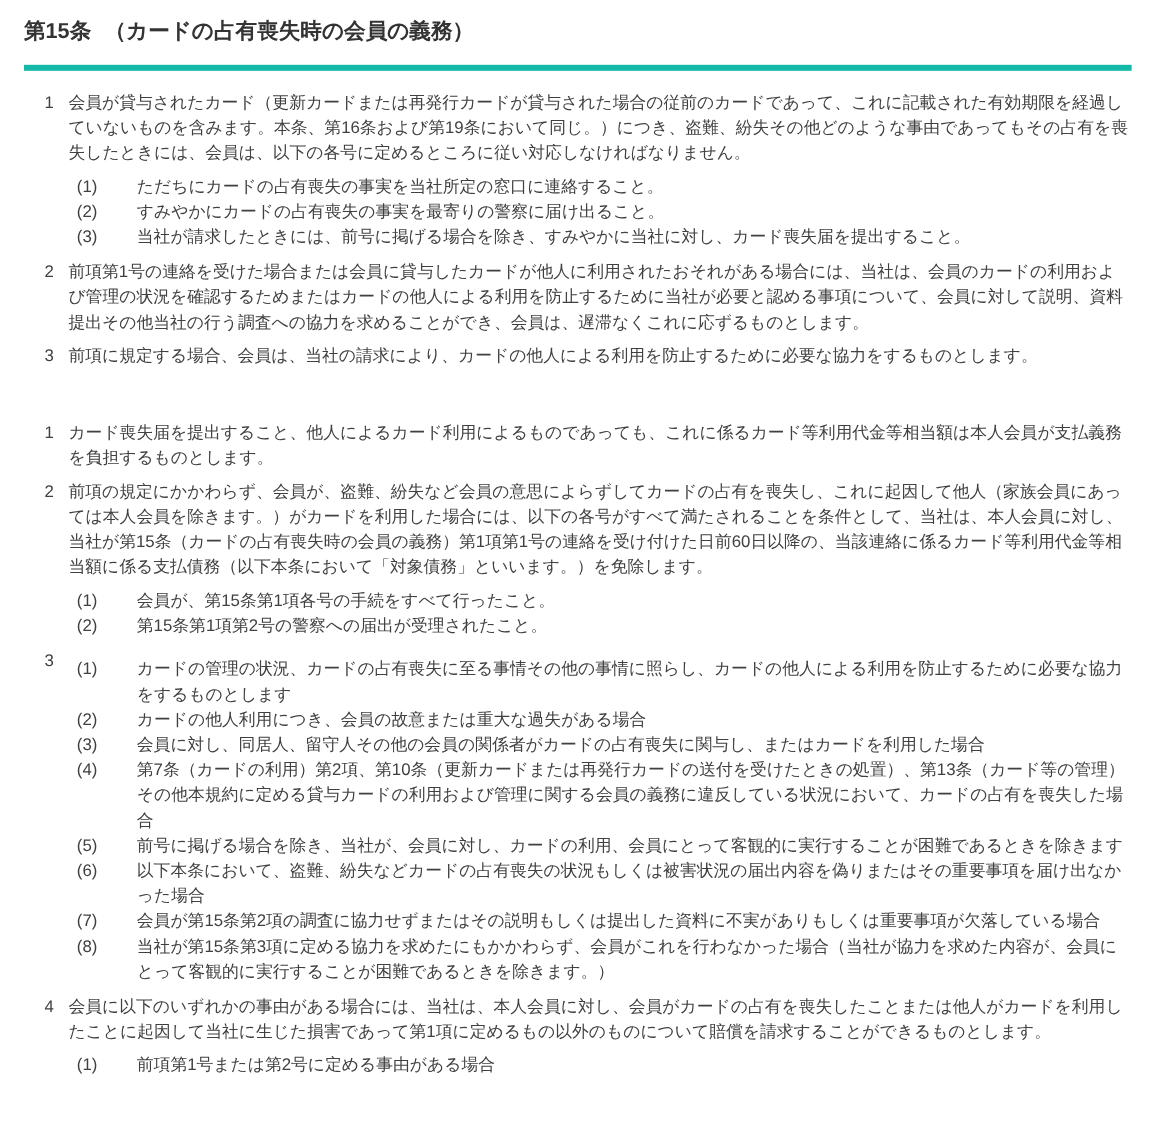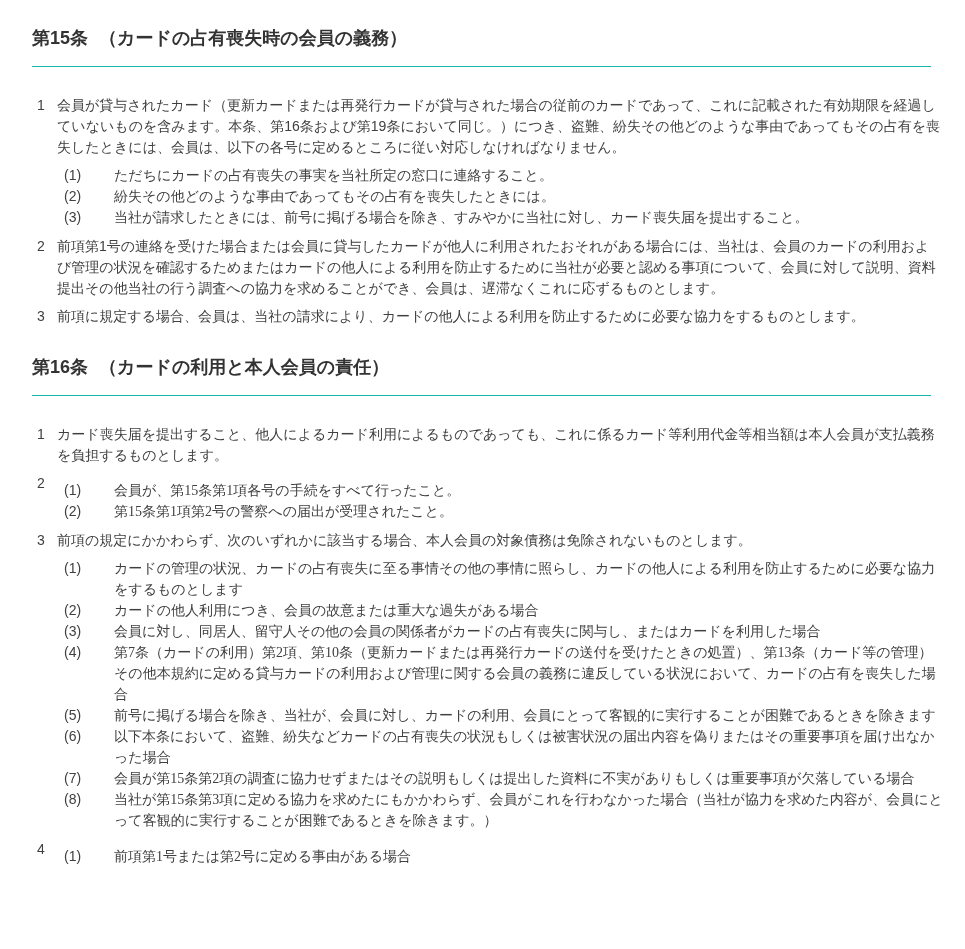--- a/index.html
+++ b/index.html
@@ -10,27 +10,27 @@
   }
   .doc {
     width: 965px;
     box-sizing: border-box;
     padding: 13px 22px 8px 20px;
     color: #404040;
   }
   .article-section { margin-top: 14px; }
   .article-section:first-child { margin-top: 0; }
   .article-heading {
-    margin: 12px;
+    margin: 0;
     font-size: 18px;
     line-height: 22px;
     font-weight: bold;
     color: #333333;
     padding: 2px 0 17px 0;
-    border-bottom: 1px solid #14b8a6;
+    border-bottom: 5px solid #14b8a6;
   }
   .article-number { margin-right: 11px; }
   .paragraph-list { padding: 16px 0 6px 17px; }
   .paragraph {
     display: flex;
     font-size: 14px;
     line-height: 21px;
     margin-bottom: 7px;
   }
   .paragraph-number {
@@ -39,41 +39,41 @@
   }
   .paragraph-body { flex: 1 1 auto; min-width: 0; }
   .sub-item-list { margin: 7px 0 1px 0; }
   .sub-item { display: flex; }
   .sub-item-number {
     flex: 0 0 57px;
     width: 57px;
     box-sizing: border-box;
     padding-left: 7px;
   }
-  .sub-item-text { flex: 1 1 auto; min-width: 0; font-family: Liberation Serif, serif; }
+  .sub-item-text { flex: 1 1 auto; min-width: 0; }
 </style>
 </head>
 <body>
 
 <main class="doc">
     <section class="article-section">
     <h2 class="article-heading"><span class="article-number">第15条</span><span>（カードの占有喪失時の会員の義務）</span></h2>
     <div class="paragraph-list">
         <div class="paragraph">
     <span class="paragraph-number">1</span>
     <div class="paragraph-body">
       <span>会員が貸与されたカード（更新カードまたは再発行カードが貸与された場合の従前のカードであって、これに記載された有効期限を経過していないものを含みます。本条、第16条および第19条において同じ。）につき、盗難、紛失その他どのような事由であってもその占有を喪失したときには、会員は、以下の各号に定めるところに従い対応しなければなりません。</span>
       <div class="sub-item-list">
               <div class="sub-item">
     <span class="sub-item-number">(1)</span>
     <span class="sub-item-text">ただちにカードの占有喪失の事実を当社所定の窓口に連絡すること。</span>
   </div>
               <div class="sub-item">
     <span class="sub-item-number">(2)</span>
-    <span class="sub-item-text">紛失その他どのような事由であってもその占有を喪失したときには。</span>
+    <span class="sub-item-text">すみやかにカードの占有喪失の事実を最寄りの警察に届け出ること。</span>
   </div>
               <div class="sub-item">
     <span class="sub-item-number">(3)</span>
     <span class="sub-item-text">当社が請求したときには、前号に掲げる場合を除き、すみやかに当社に対し、カード喪失届を提出すること。</span>
   </div>
             </div>
     </div>
   </div>
         <div class="paragraph">
     <span class="paragraph-number">2</span>
@@ -85,48 +85,47 @@
         <div class="paragraph">
     <span class="paragraph-number">3</span>
     <div class="paragraph-body">
       <span>前項に規定する場合、会員は、当社の請求により、カードの他人による利用を防止するために必要な協力をするものとします。</span>
       
     </div>
   </div>
       </div>
   </section>
     <section class="article-section">
-    <h2 class="article-heading"><span class="article-number">第16条</span><span>（カードの利用と本人会員の責任）</span></h2>
     <div class="paragraph-list">
         <div class="paragraph">
     <span class="paragraph-number">1</span>
     <div class="paragraph-body">
       <span>カード喪失届を提出すること、他人によるカード利用によるものであっても、これに係るカード等利用代金等相当額は本人会員が支払義務を負担するものとします。</span>
       
     </div>
   </div>
         <div class="paragraph">
     <span class="paragraph-number">2</span>
     <div class="paragraph-body">
+      <span>前項の規定にかかわらず、会員が、盗難、紛失など会員の意思によらずしてカードの占有を喪失し、これに起因して他人（家族会員にあっては本人会員を除きます。）がカードを利用した場合には、以下の各号がすべて満たされることを条件として、当社は、本人会員に対し、当社が第15条（カードの占有喪失時の会員の義務）第1項第1号の連絡を受け付けた日前60日以降の、当該連絡に係るカード等利用代金等相当額に係る支払債務（以下本条において「対象債務」といいます。）を免除します。</span>
       <div class="sub-item-list">
               <div class="sub-item">
     <span class="sub-item-number">(1)</span>
     <span class="sub-item-text">会員が、第15条第1項各号の手続をすべて行ったこと。</span>
   </div>
               <div class="sub-item">
     <span class="sub-item-number">(2)</span>
     <span class="sub-item-text">第15条第1項第2号の警察への届出が受理されたこと。</span>
   </div>
             </div>
     </div>
   </div>
         <div class="paragraph">
     <span class="paragraph-number">3</span>
     <div class="paragraph-body">
-      <span>前項の規定にかかわらず、次のいずれかに該当する場合、本人会員の対象債務は免除されないものとします。</span>
       <div class="sub-item-list">
               <div class="sub-item">
     <span class="sub-item-number">(1)</span>
     <span class="sub-item-text">カードの管理の状況、カードの占有喪失に至る事情その他の事情に照らし、カードの他人による利用を防止するために必要な協力をするものとします</span>
   </div>
               <div class="sub-item">
     <span class="sub-item-number">(2)</span>
     <span class="sub-item-text">カードの他人利用につき、会員の故意または重大な過失がある場合</span>
   </div>
               <div class="sub-item">
@@ -152,20 +151,21 @@
               <div class="sub-item">
     <span class="sub-item-number">(8)</span>
     <span class="sub-item-text">当社が第15条第3項に定める協力を求めたにもかかわらず、会員がこれを行わなかった場合（当社が協力を求めた内容が、会員にとって客観的に実行することが困難であるときを除きます。）</span>
   </div>
             </div>
     </div>
   </div>
         <div class="paragraph">
     <span class="paragraph-number">4</span>
     <div class="paragraph-body">
+      <span>会員に以下のいずれかの事由がある場合には、当社は、本人会員に対し、会員がカードの占有を喪失したことまたは他人がカードを利用したことに起因して当社に生じた損害であって第1項に定めるもの以外のものについて賠償を請求することができるものとします。</span>
       <div class="sub-item-list">
               <div class="sub-item">
     <span class="sub-item-number">(1)</span>
     <span class="sub-item-text">前項第1号または第2号に定める事由がある場合</span>
   </div>
             </div>
     </div>
   </div>
       </div>
   </section>

